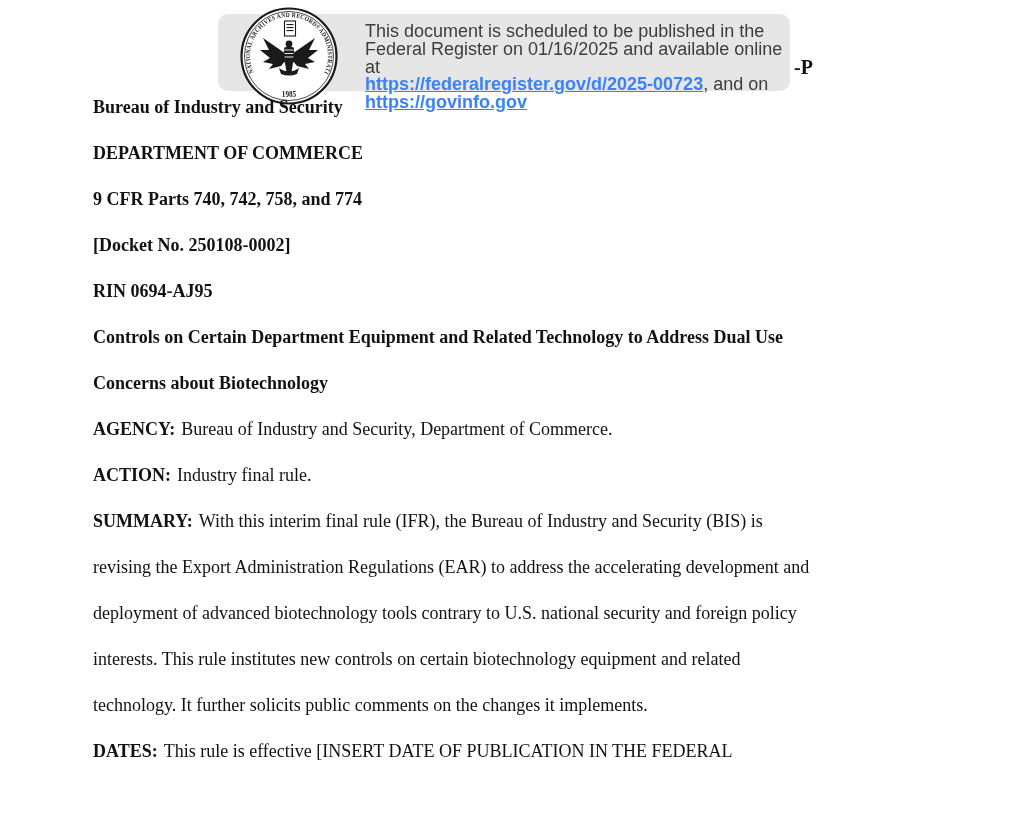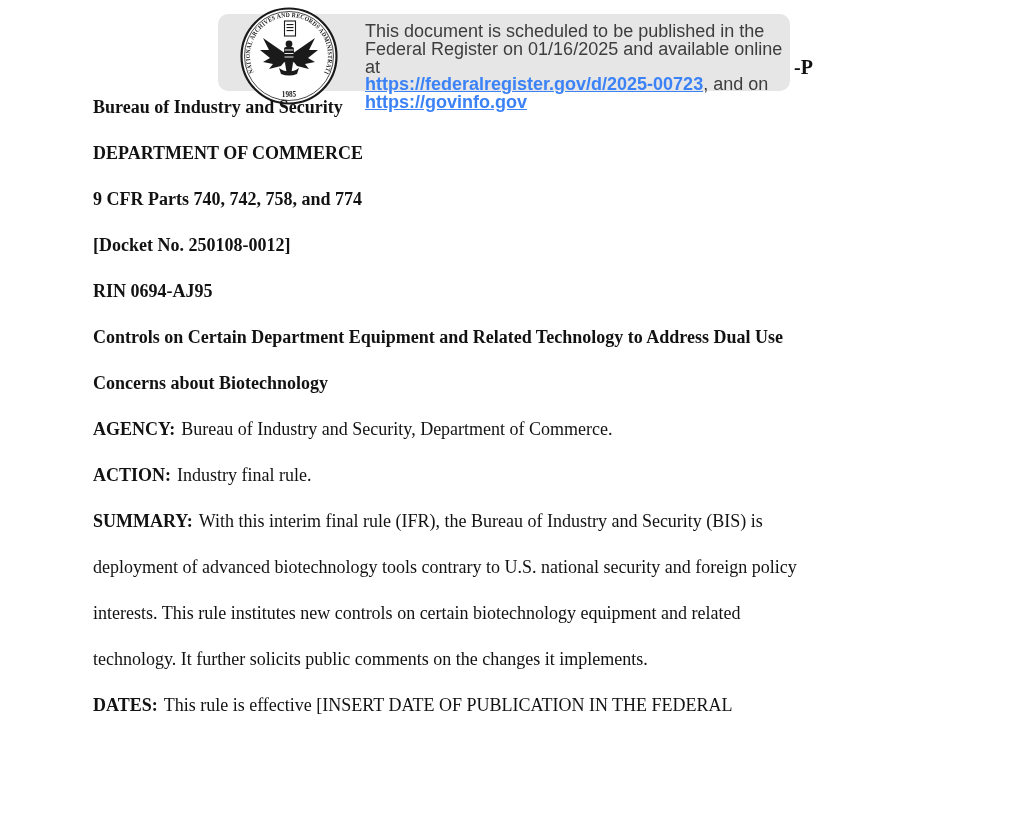--- a/index.html
+++ b/index.html
@@ -106,36 +106,37 @@
     <div>Federal Register on 01/16/2025 and available online at</div>
     <div><a href="#">https://federalregister.gov/d/2025-00723</a><span>, and on </span><a href="#">https://govinfo.gov</a></div>
   </div>
 
   <div class="page-code">-P</div>
 
   <div class="doc">
     <div class="line b">Bureau of Industry and Security</div>
     <div class="line b">DEPARTMENT OF COMMERCE</div>
     <div class="line b">9 CFR Parts 740, 742, 758, and 774</div>
-    <div class="line b">[Docket No. 250108-0012]</div>
+    <div class="line b">[Docket No. 250108-0002]</div>
     <div class="line b">RIN 0694-AJ95</div>
     <div class="line b">Controls on Certain Department Equipment and Related Technology to Address Dual Use</div>
     <div class="line b">Concerns about Biotechnology</div>
 
     <div class="line">
       <span class="label">AGENCY:</span><span>Bureau of Industry and Security, Department of Commerce.</span>
     </div>
 
     <div class="line">
       <span class="label">ACTION:</span><span>Industry final rule.</span>
     </div>
 
     <div class="line">
       <span class="label">SUMMARY:</span><span>With this interim final rule (IFR), the Bureau of Industry and Security (BIS) is</span>
     </div>
+    <div class="line">revising the Export Administration Regulations (EAR) to address the accelerating development and</div>
     <div class="line">deployment of advanced biotechnology tools contrary to U.S. national security and foreign policy</div>
     <div class="line">interests. This rule institutes new controls on certain biotechnology equipment and related</div>
     <div class="line">technology. It further solicits public comments on the changes it implements.</div>
 
     <div class="line">
       <span class="label">DATES:</span><span>This rule is effective [INSERT DATE OF PUBLICATION IN THE FEDERAL</span>
     </div>
   </div>
 
 </div>

